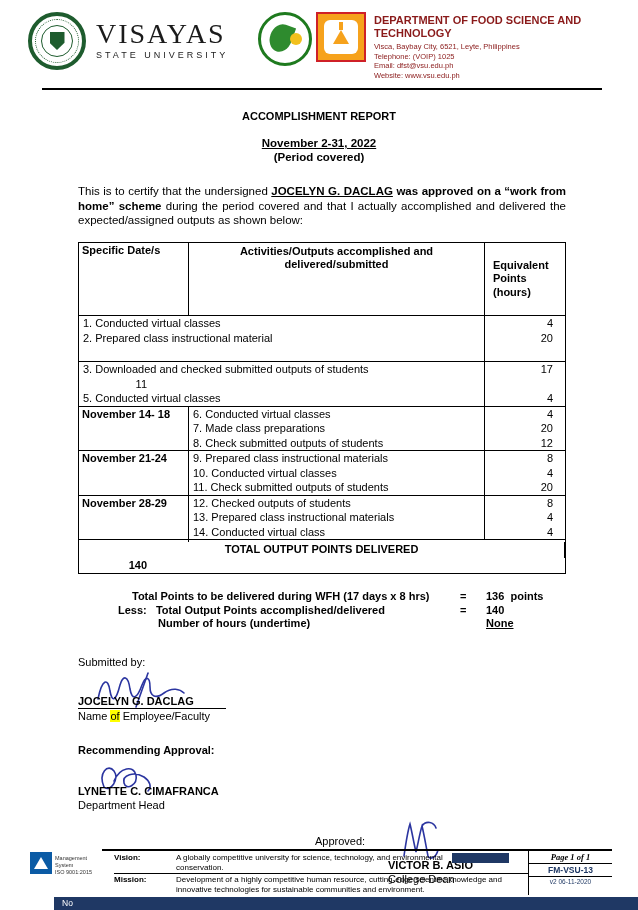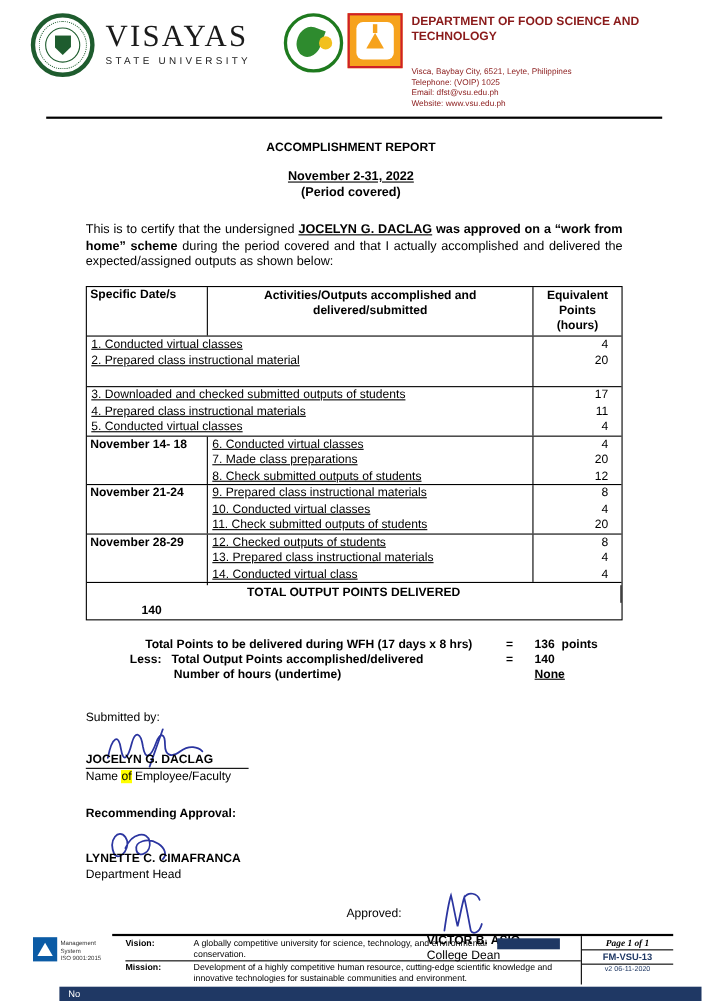--- a/index.html
+++ b/index.html
@@ -26,46 +26,46 @@
   .logo-dfst .sun { position:absolute; right:7px; top:18px; width:12px; height:12px; border-radius:50%; background:#f2c01d; }
   .logo-ftech { width:50px; height:50px; background:var(--logo-orange,#f6a21c); border:2px solid #cf2027;
                 margin-left:4px; flex:none; display:flex; align-items:center; justify-content:center; }
   .logo-ftech .inner { width:34px; height:34px; background:#fff; border-radius:6px;
                        display:flex; align-items:center; justify-content:center; }
   .flask { width:0; height:0; border-left:8px solid transparent; border-right:8px solid transparent;
            border-bottom:14px solid var(--logo-orange,#f6a21c); position:relative; }
   .flask:before { content:""; position:absolute; left:-2px; top:-8px; width:4px; height:8px; background:var(--logo-orange,#f6a21c); }
   .dept-info { margin-left:8px; padding-top:2px; width:250px; }
   .dept-name { color:var(--department-red,#8a1a1a); font-weight:bold; font-size:11px; line-height:13px; }
-  .dept-contact { color:var(--department-red,#8a1a1a); font-size:7.5px; line-height:9.5px; margin-top:20px; }
+  .dept-contact { color:var(--department-red,#8a1a1a); font-size:7.5px; line-height:9.5px; margin-top:2px; }
   .header-rule { border:none; border-top:2.5px solid #000; margin:8px 36px 0 42px; }
 
   
   .title-block { text-align:center; margin-top:20px; }
   .report-title { font-weight:bold; font-size:11px; }
   .period { display:inline-block; margin-top:15px; font-size:11.5px; font-weight:bold; text-decoration:underline; }
   .period-label { font-size:11.5px; font-weight:bold; }
 
   
   .intro { margin:21px 72px 0 78px; font-size:11.5px; line-height:14.5px; text-align:justify; }
   .intro .name { font-weight:bold; text-decoration:underline; }
   .intro .bold { font-weight:bold; }
 
   
   .acc-table { margin:14px 0 0 78px; width:488px; border:1.5px solid #000; font-size:11px; line-height:13.5px; }
   .t-row { display:flex; border-bottom:1px solid #000; }
   .t-total { border-bottom:none;flex-direction:column; }
   .c-date { width:110px; border-right:1px solid #000; padding:1px 3px; font-weight:bold; flex:none; }
   .t-head .c-date { text-align:left; }
   .t-head .c-act { flex:1; border-right:1px solid #000; text-align:center; font-weight:bold; padding:2px 6px; }
-  .t-head .c-pts { width:80px; flex:none; text-align:center; font-weight:bold; padding:2px 8px; }
+  .t-head .c-pts { width:80px; flex:none; text-align:left; font-weight:bold; padding:16px 8px; }
   .c-items { flex:1; display:flex; flex-direction:column; position:relative; }
   .c-items:after { content:""; position:absolute; top:0; bottom:0; right:80px; width:1px; background:#000; }
   .item-row { display:flex; }
-  .item-act { flex:1; padding:1px 8px 0 22px; text-indent:-18px;text-decoration:underline; }
+  .item-act { flex:1; padding:1px 8px 0 22px; text-indent:-18px; }
   .item-pts { width:80px; flex:none; text-align:right; padding:1px 12px 0 2px; }
   #table-body .t-row:first-child { min-height:46px; }
   .t-total .c-act { flex:1; border-right:1px solid #000; text-align:center; font-weight:bold; padding:1px 2px; }
   .t-total .c-pts { width:80px; flex:none; text-align:right; font-weight:bold; padding:1px 12px; }
 
   
   .summary { margin:16px 0 0 118px; width:456px; font-size:11px; font-weight:bold; line-height:13.5px; }
   .summary-row { display:flex; }
   .s-label { flex:1; white-space:pre-wrap; }
   .summary-row:nth-child(1) .s-label { padding-left:14px; }
@@ -178,21 +178,20 @@
             </div>
           </div>
         </div>
         <div class="t-row">
           <div class="c-items">
             <div class="item-row">
               <div class="item-act">3. Downloaded and checked submitted outputs of students</div>
               <div class="item-pts">17</div>
             </div>
             <div class="item-row">
-              <div class="item-act">4. Prepared class instructional materials</div>
               <div class="item-pts">11</div>
             </div>
             <div class="item-row">
               <div class="item-act">5. Conducted virtual classes</div>
               <div class="item-pts">4</div>
             </div>
           </div>
         </div>
         <div class="t-row">
           <div class="c-date">November 14- 18</div>

